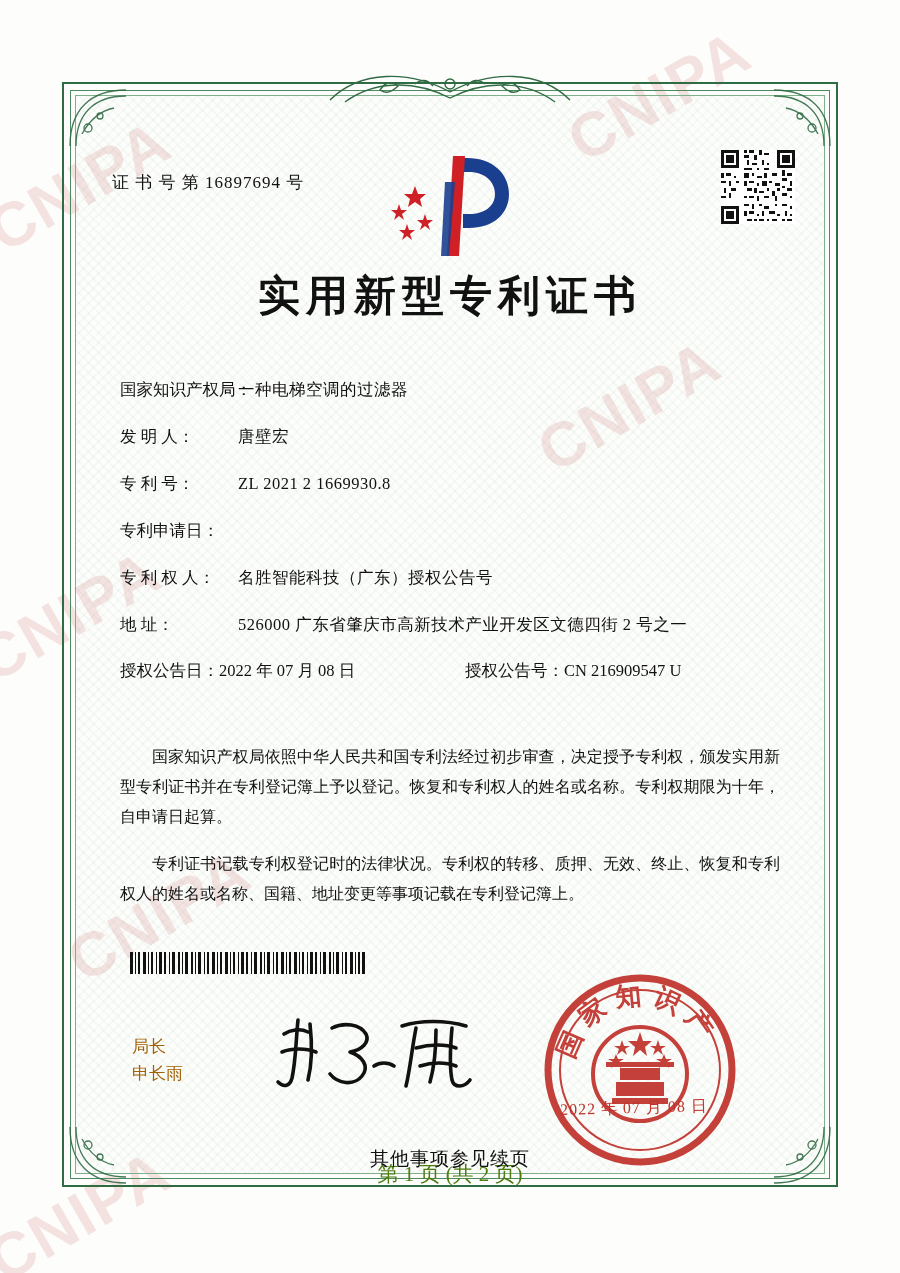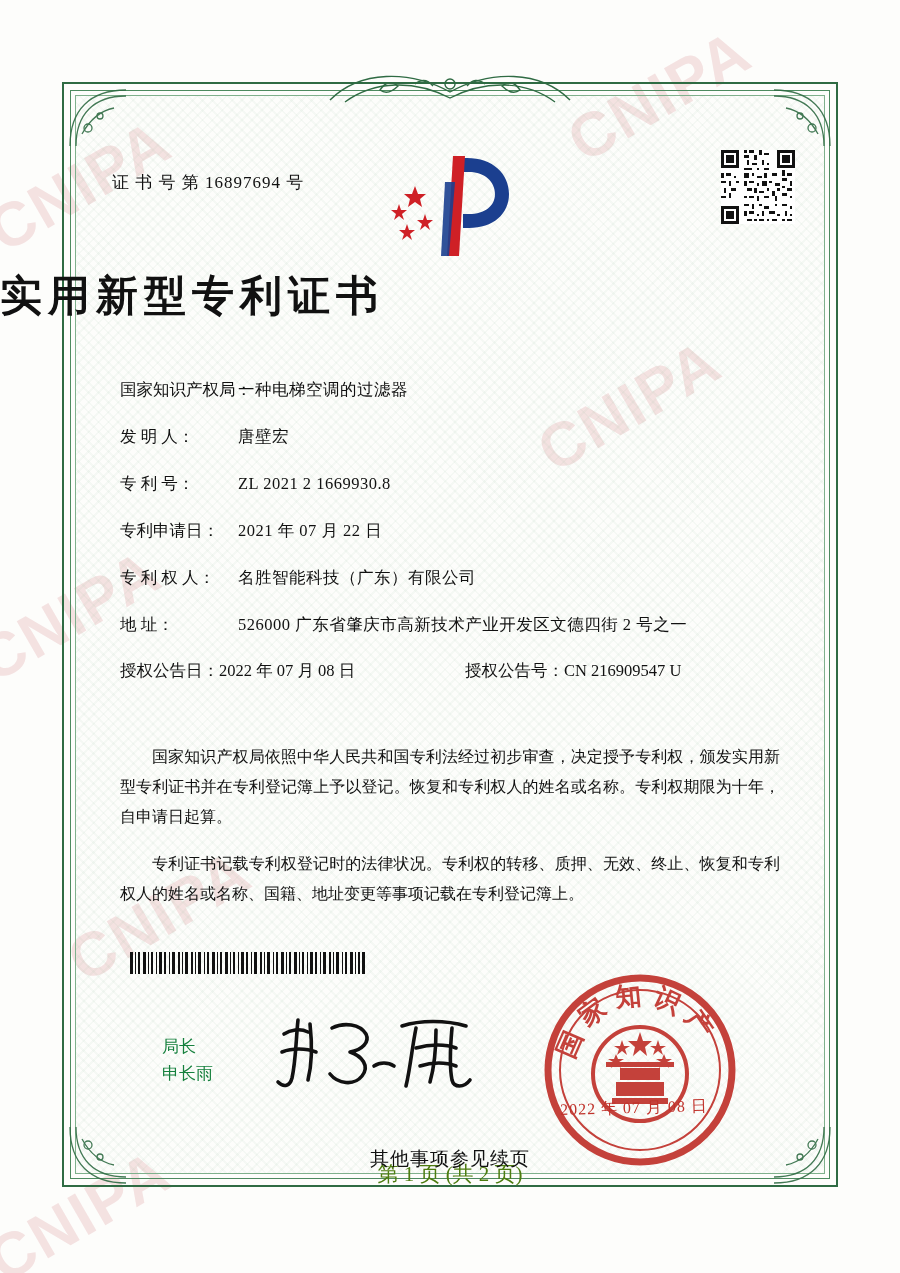--- a/index.html
+++ b/index.html
@@ -114,21 +114,21 @@
     width: 74px;
     height: 74px;
   }
   .qr rect { shape-rendering: crispEdges; }
 
   .title {
     position: absolute;
     left: 0;
     right: 0;
     top: 268px;
-    text-align: left;
+    text-align: center;
     font-size: 42px;
     font-weight: bold;
     letter-spacing: 6px;
     color: #111;
     font-family: "DejaVu Serif", "Liberation Serif", serif;
   }
 
   
   .fields {
     position: absolute;
@@ -186,22 +186,21 @@
     height: 22px;
   }
 
   
   .sig-label {
     position: absolute;
     left: 132px;
     top: 1033px;
     font-size: 17px;
     line-height: 27px;
-    color: #15803d;
-    margin-left: 30px;
+    color: #a16207;
   }
   .sig-script {
     position: absolute;
     left: 270px;
     top: 1008px;
     width: 220px;
     height: 86px;
   }
 
   
@@ -427,26 +426,25 @@
       <div class="field-value">唐壁宏</div>
     </div>
 
     <div class="field-row">
       <div class="field-label">专  利  号：</div>
       <div class="field-value">ZL 2021 2 1669930.8</div>
     </div>
 
     <div class="field-row">
       <div class="field-label">专利申请日：</div>
-      <div class="field-value">2021 年 07 月 22 日</div>
     </div>
 
     <div class="field-row">
       <div class="field-label">专 利 权 人：</div>
-      <div class="field-value">名胜智能科技（广东）有限公司</div>
+      <div class="field-value">名胜智能科技（广东）授权公告号</div>
     </div>
 
     <div class="field-row">
       <div class="field-label">地      址：</div>
       <div class="field-value wrap">526000 广东省肇庆市高新技术产业开发区文德四街 2 号之一</div>
     </div>
 
     <div class="pubrow">
       <div class="left">
         <span>授权公告日：</span><span>2022 年 07 月 08 日</span>

